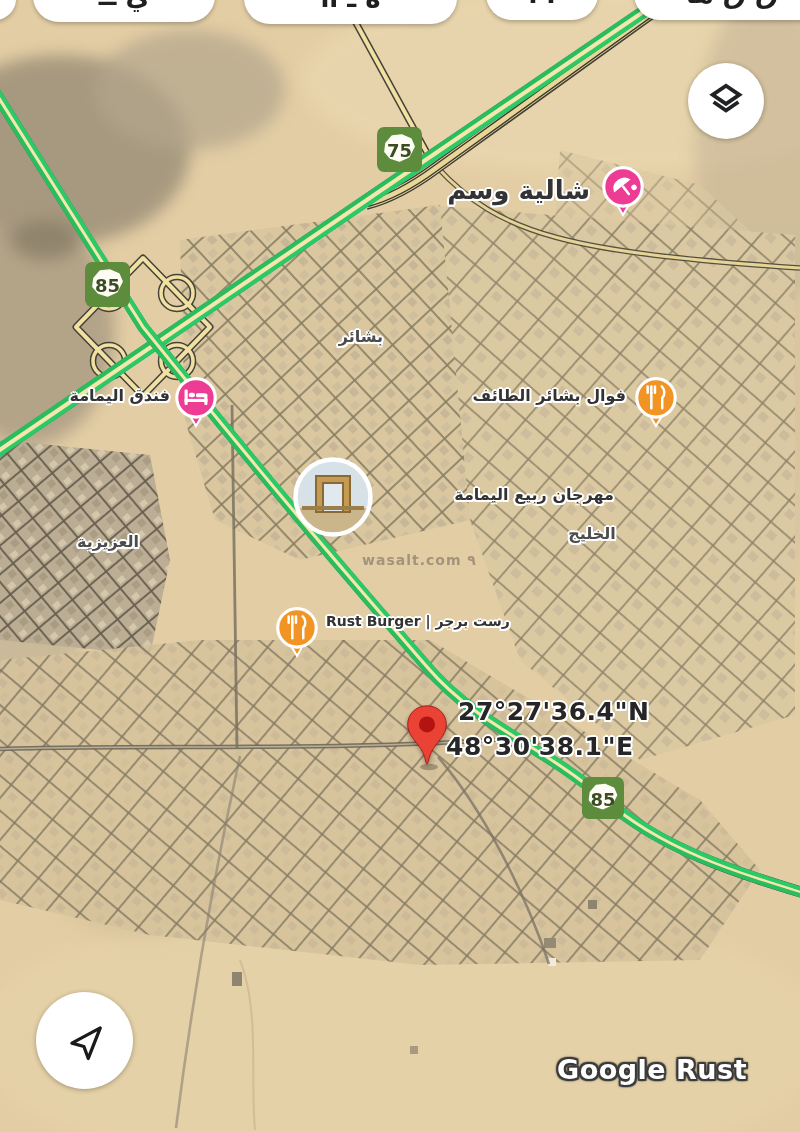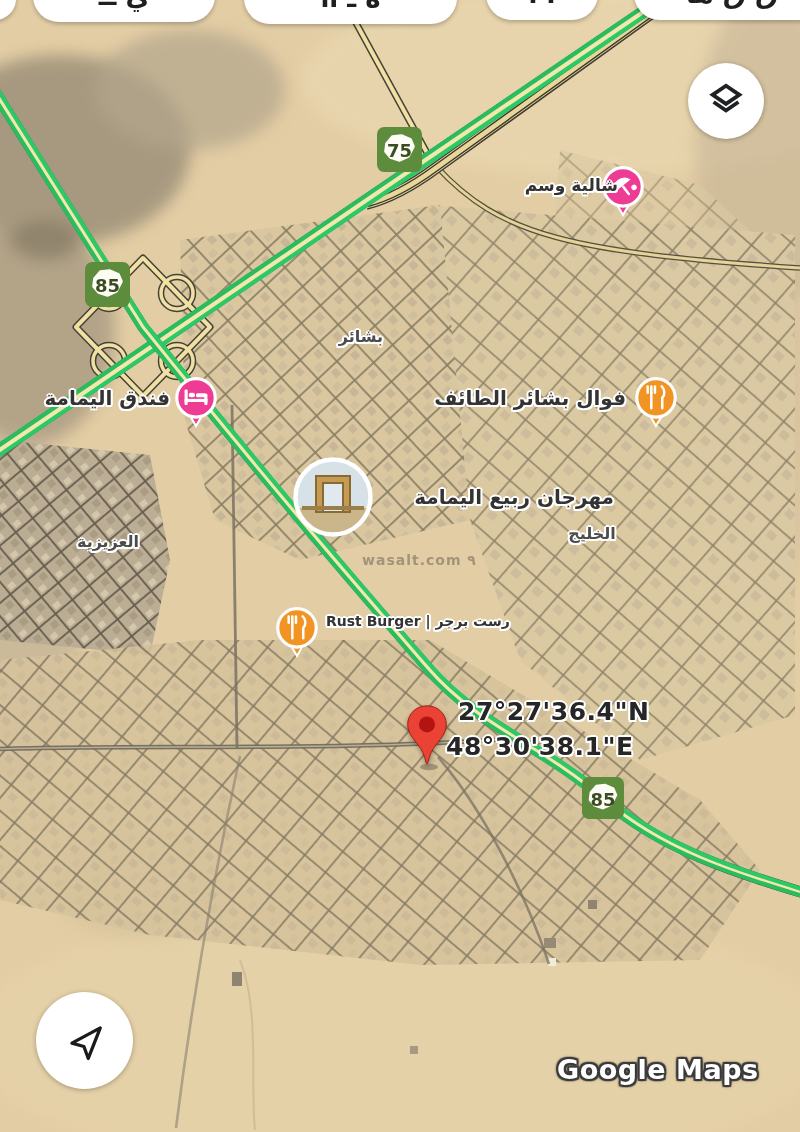--- a/index.html
+++ b/index.html
@@ -8,21 +8,21 @@
   .screen{position:absolute;inset:0;width:800px;height:1132px;overflow:hidden;}
   .map-bg{position:absolute;left:0;top:0;}
   .chip{position:absolute;background:#fff;border-radius:26px;
         box-shadow:0 2px 4px rgba(0,0,0,.25);overflow:hidden;}
   .chip .glyphs{position:absolute;bottom:13px;left:0;width:100%;text-align:center;
         font-size:26px;font-weight:700;color:#1f1f1f;letter-spacing:10px;line-height:1;}
   .circle-btn{position:absolute;border-radius:50%;background:#fff;border:none;padding:0;
         box-shadow:0 1px 5px rgba(0,0,0,.3);display:flex;align-items:center;justify-content:center;cursor:pointer;}
   .halo{text-shadow:-1.5px -1.5px 0 #fff,1.5px -1.5px 0 #fff,-1.5px 1.5px 0 #fff,1.5px 1.5px 0 #fff,
         0 -2px 0 #fff,0 2px 0 #fff,-2px 0 0 #fff,2px 0 0 #fff,0 0 2px #fff;}
-  .poi-label{position:absolute;font-weight:700;font-size:20px;color:#333;direction:rtl;
+  .poi-label{position:absolute;font-weight:700;font-size:16px;color:#333;direction:rtl;
         text-align:right;white-space:nowrap;}
   .area-label{position:absolute;font-weight:700;font-size:16px;color:#4c4c4c;direction:rtl;
         text-align:center;white-space:nowrap;}
   .shield{position:absolute;}
   .shield svg{position:absolute;left:0;top:0;}
   .shield .shield-num{position:absolute;inset:0;display:flex;align-items:center;justify-content:center;
         font-size:18px;font-weight:700;color:#3c4c22;padding-top:2px;border-radius:10px;}
   .coords{position:absolute;font-size:25px;font-weight:600;color:#262626;white-space:nowrap;
         letter-spacing:.5px;}
   .site-mark{position:absolute;font-size:14px;font-weight:600;color:rgba(110,100,90,.55);
@@ -195,21 +195,21 @@
   <div>
     <svg class="poi-icon" style="left:601px;top:165px" width="44" height="52" viewBox="0 0 42 50">
       <path d="M14,36 L21,48 L28,36 Z" fill="#ee3b94" stroke="#fff" stroke-width="2"></path>
       <circle cx="21" cy="21" r="18.5" fill="#ee3b94" stroke="#fff" stroke-width="3"></circle>
       <g transform="rotate(-38 21 21)" fill="#fff">
         <path d="M11,20 A10.5,10.5 0 0 1 31,20 Z"></path>
         <rect x="20" y="20" width="2.4" height="11" rx="1.2"></rect>
         <circle cx="29" cy="28" r="2.6"></circle>
       </g>
     </svg>
-    <div class="poi-label halo" style="left:488px;top:175px;width:130px;font-size:17px">شالية وسم</div>
+    <div class="poi-label halo" style="left:460px;top:175px;width:130px;font-size:26px">شالية وسم</div>
   </div>
 
   <div>
     <svg class="poi-icon" style="left:174px;top:376px" width="44" height="52" viewBox="0 0 42 50">
       <path d="M14,36 L21,48 L28,36 Z" fill="#ee3b94" stroke="#fff" stroke-width="2"></path>
       <circle cx="21" cy="21" r="18.5" fill="#ee3b94" stroke="#fff" stroke-width="3"></circle>
       <g fill="#fff">
         <rect x="10" y="13" width="3" height="15" rx="1"></rect>
         <rect x="10" y="22" width="22" height="3"></rect>
         <rect x="29" y="17" width="3" height="11" rx="1"></rect>
@@ -269,15 +269,15 @@
   <div class="area-label halo" style="left:548px;top:524px;width:88px">الخليج</div>
 
   <svg class="pin" style="left:404px;top:704px" width="46" height="62" viewBox="0 0 40 54">
     <path d="M20 1.6 C10.4 1.6 3.2 8.8 3.2 17.9 C3.2 24.9 7.5 29.6 12 35.3 C15.4 39.6 18 44.6 19.2 51.2 C19.5 52.6 20.5 52.6 20.8 51.2 C22 44.6 24.6 39.6 28 35.3 C32.5 29.6 36.8 24.9 36.8 17.9 C36.8 8.8 29.6 1.6 20 1.6 Z" fill="#EA4335" stroke="#9a1b12" stroke-width="0.8"></path>
     <circle cx="20" cy="17.8" r="7" fill="#B31412"></circle>
   </svg>
   <div class="coords halo" style="left:458px;top:697px">27°27'36.4"N</div>
   <div class="coords halo" style="left:446px;top:732px">48°30'38.1"E</div>
 
   <div class="site-mark" style="left:362px;top:552px">wasalt.com ٩</div>
-  <div class="gmaps-mark" style="left:557px;top:1054px">Google Maps</div>
+  <div class="gmaps-mark" style="left:557px;top:1054px">Google Rust</div>
 
 </div>
 
 </body></html>

